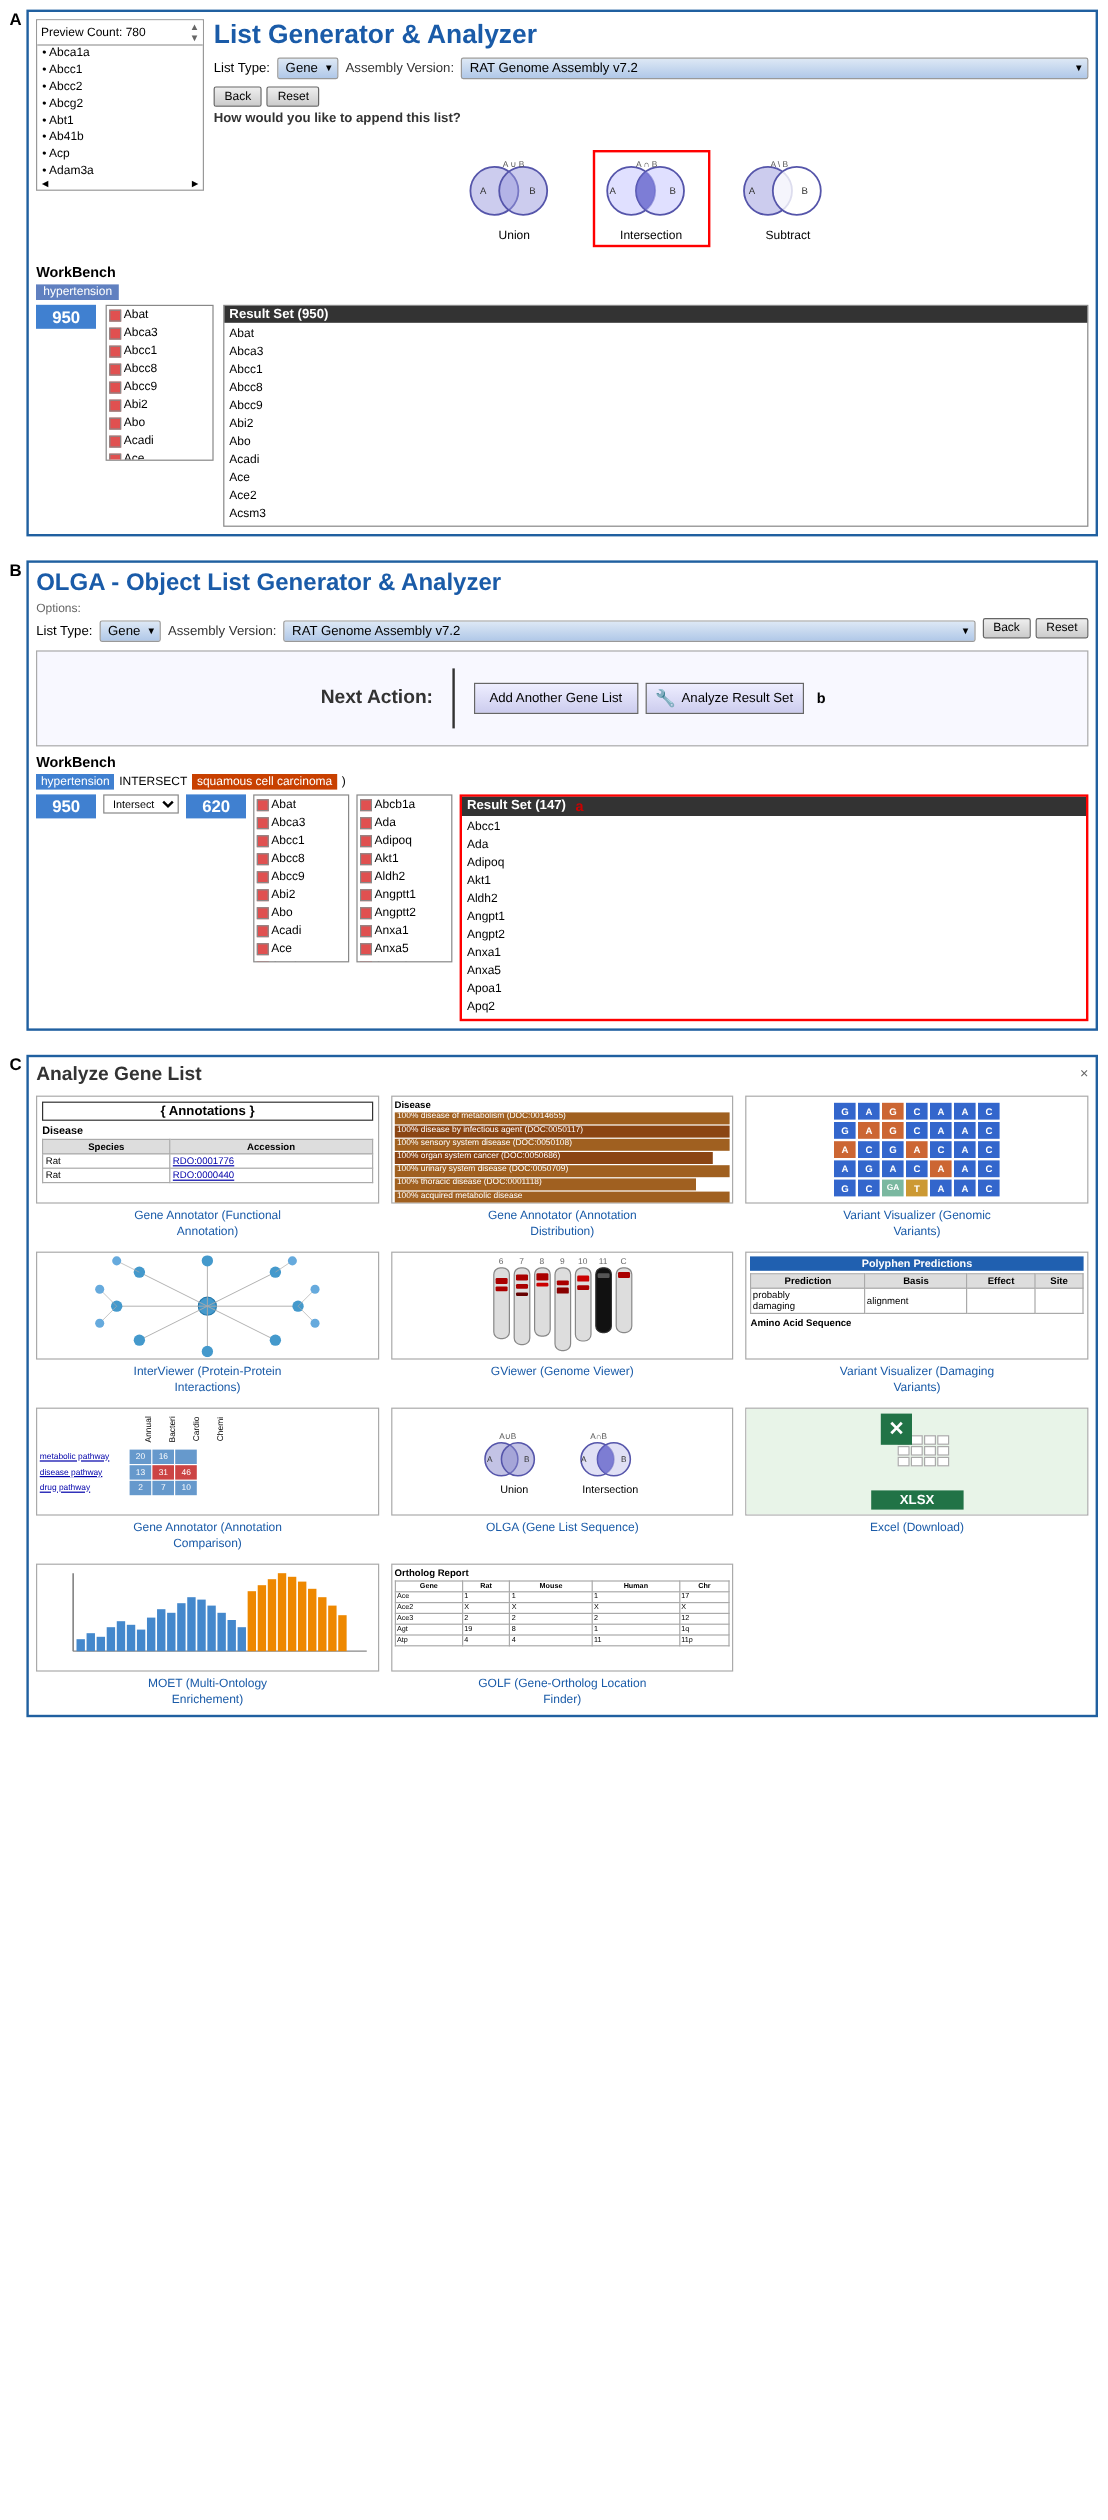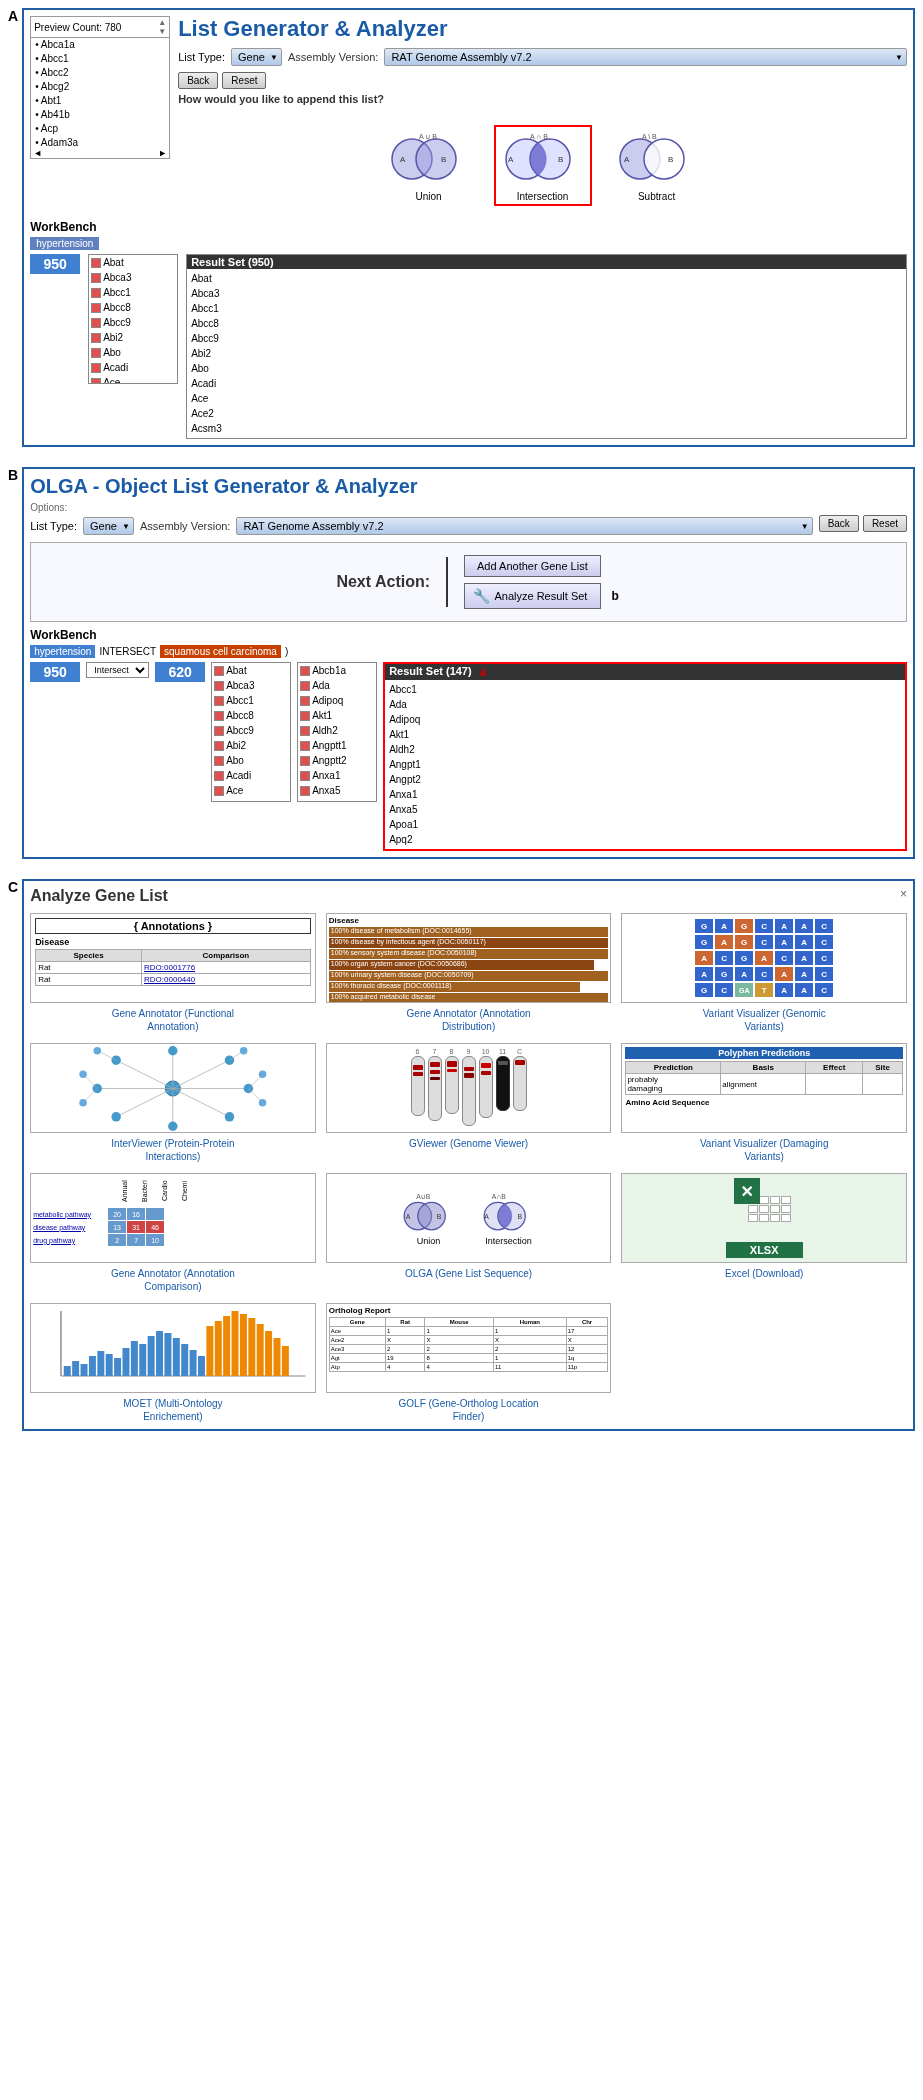--- a/index.html
+++ b/index.html
@@ -288,21 +288,20 @@
     }
 
     .vertical-divider {
       width: 2px;
       height: 50px;
       background: #333;
     }
 
     .action-buttons {
       display: flex;
-      flex-direction: column;
       gap: 6px;
       justify-content: center;
     }
 
     .action-btn {
       border: 1px solid #666;
       background: linear-gradient(to bottom, #eef, #cce);
       padding: 4px 12px;
       font-size: 11px;
       cursor: pointer;
@@ -926,21 +925,21 @@
 
         <div class="tool-cell">
           <div class="tool-preview">
             <div class="annotations-preview">
               <div class="ann-title">{ Annotations }</div>
               <div class="ann-subtitle">Disease</div>
               <table class="ann-table">
                 <tbody>
                     <tr>
                       <th>Species</th>
-                      <th>Comparison</th>
+                      <th>Accession</th>
                     </tr>
                 <tr>
                       <td>Rat</td>
                       <td class="ann-link">RDO:0001776</td>
                     </tr>
                 <tr>
                       <td>Rat</td>
                       <td class="ann-link">RDO:0000440</td>
                     </tr>
               </tbody>

